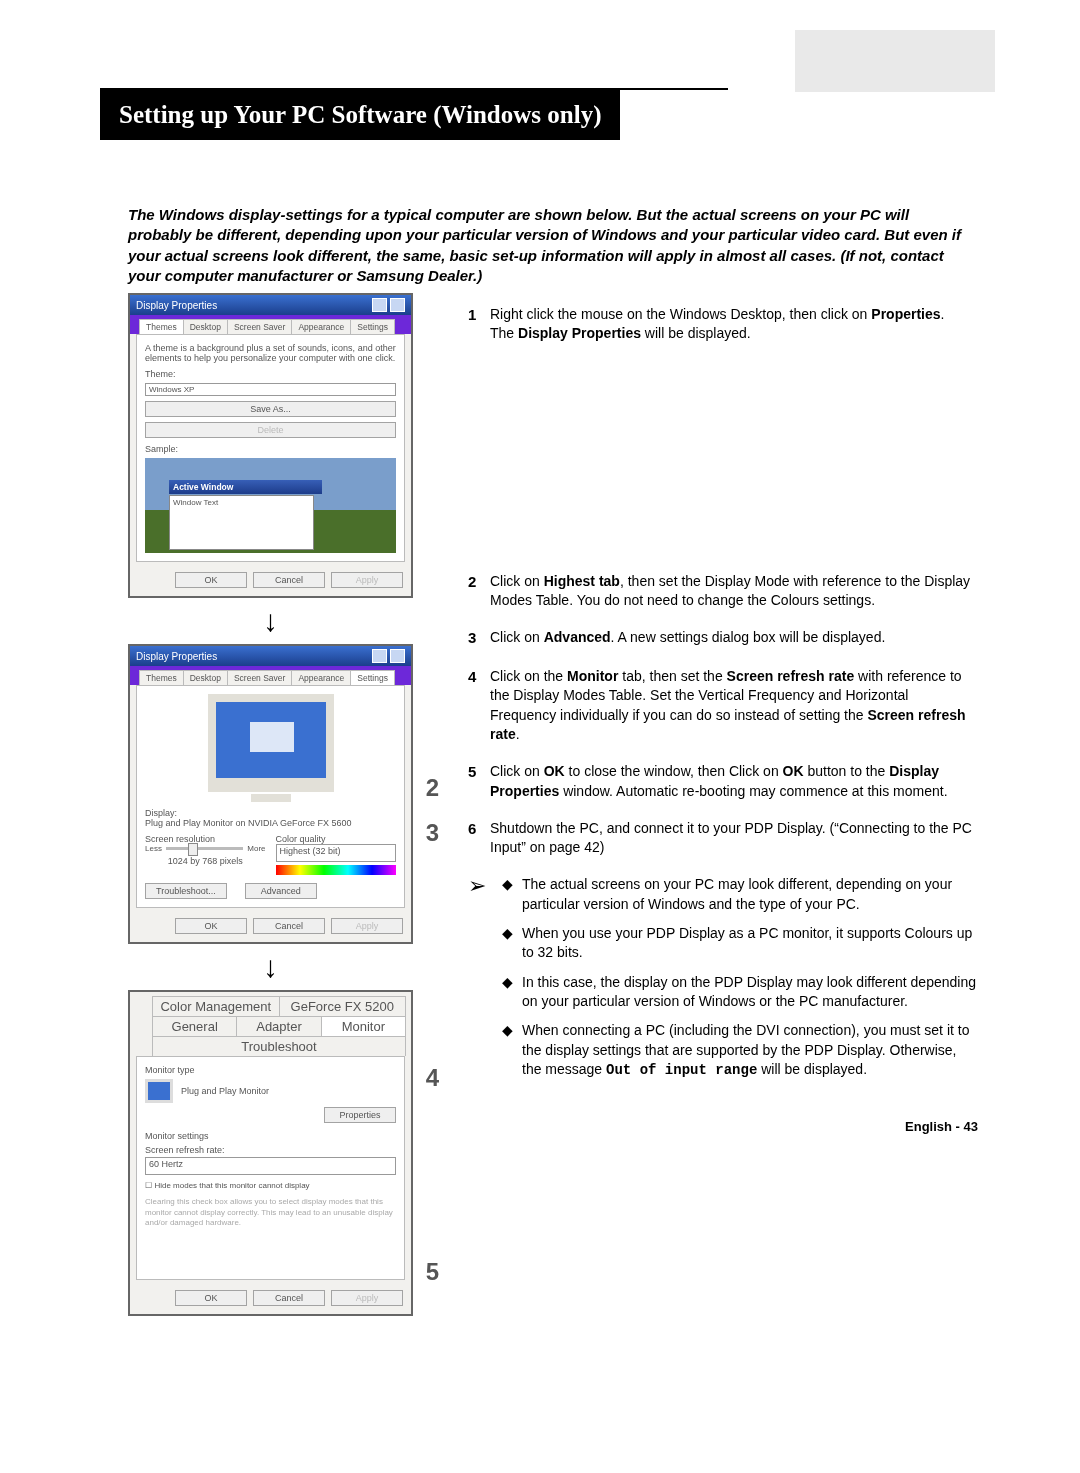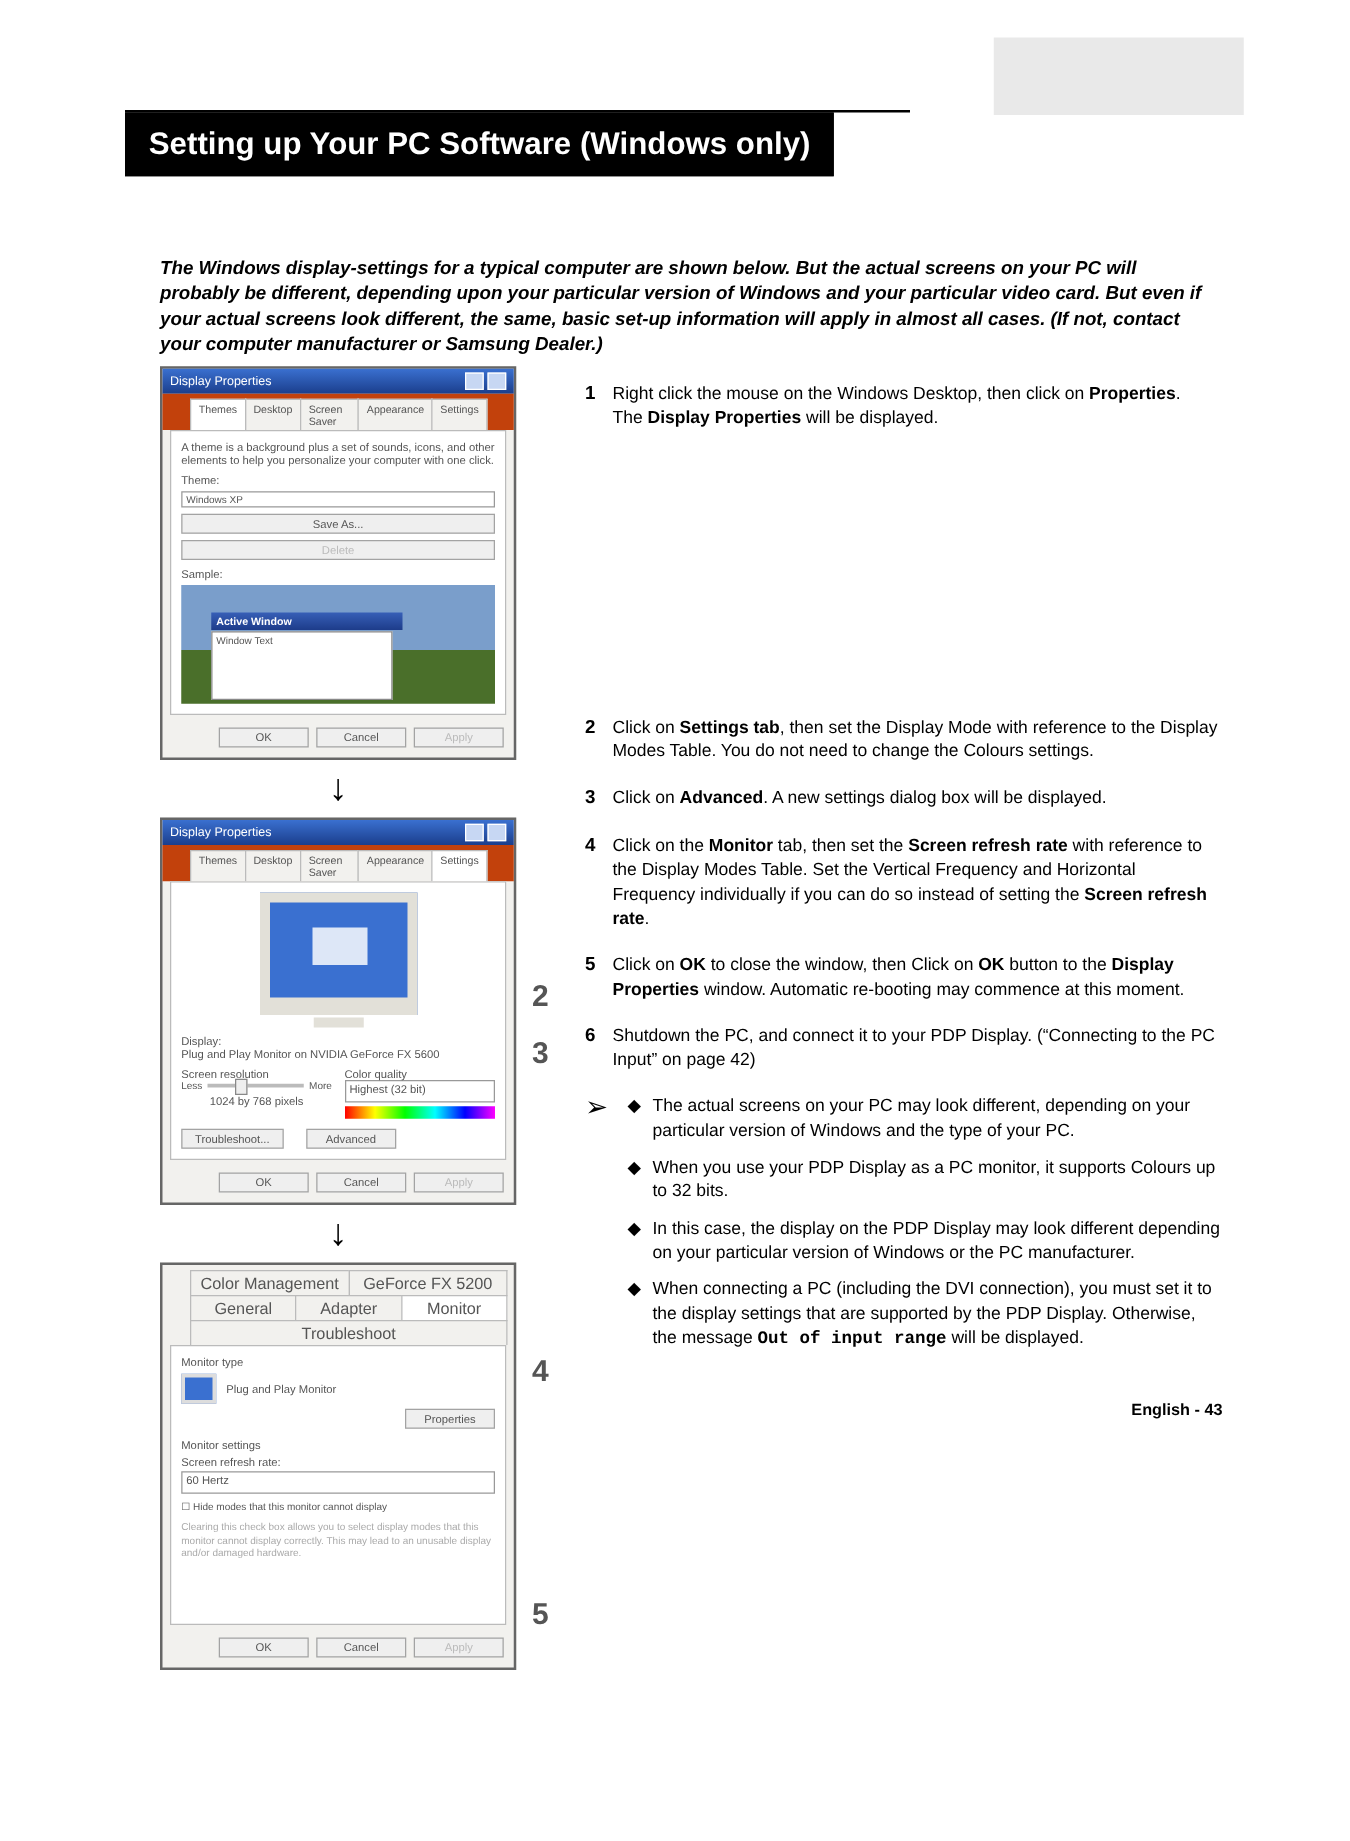--- a/index.html
+++ b/index.html
@@ -1,32 +1,32 @@
 <!DOCTYPE html>
 <html><head>
 <meta charset="utf-8">
 <style>
 html,body{margin:0;padding:0;background:#fff;font-family:Arial,Helvetica,sans-serif;color:#000;}
 .page{width:1080px;height:1473px;position:relative;margin:0 auto;box-sizing:border-box;padding:80px 90px 60px 100px;}
 .side-stripe{position:absolute;right:85px;top:30px;width:200px;height:62px;background:#e9e9e9;}
 
-.title-wrap{position:absolute;left:100px;top:88px;width:724px;}
+.title-wrap{position:absolute;left:100px;top:88px;width:724px;font-family:Liberation Serif, serif;}
 .title-bar{display:inline-block;background:#000;color:#fff;font-weight:bold;font-size:25px;padding:10px 18px;border:1px solid #000;}
 .title-cap{width:628px;height:2px;background:#000;margin-bottom:0;}
 
 .intro{position:absolute;left:128px;top:205px;width:840px;font-style:italic;font-weight:bold;font-size:15px;line-height:1.35;}
 
 .left-col{position:absolute;left:128px;top:293px;width:285px;}
 .right-col{position:absolute;left:468px;top:305px;width:510px;font-size:14px;line-height:1.38;}
 
 .win{border:2px solid #666;background:#f2f1ee;font-size:9px;color:#555;margin-bottom:8px;position:relative;}
 .tb{background:linear-gradient(#3a70d0,#1b3e8c);color:#fff;font-size:10px;padding:3px 6px;display:flex;justify-content:space-between;align-items:center;}
 .tb .x{display:flex;gap:3px;}
 .tb .x span{width:13px;height:12px;background:#c7d7f3;border:1px solid #fff;display:inline-block;position:relative;}
-.tabs{display:flex;background:#c2410c;padding:4px 22px 0;gap:0;font-size:8.5px;justify-content:flex-end;}
+.tabs{display:flex;background:#6d28d9;padding:4px 9px 0;gap:0;font-size:8.5px;}
 .tab{padding:2px 6px;border:1px solid #bbb;border-bottom:none;background:#f2f1ee;margin-right:-1px;}
 .tab.sel{background:#fff;position:relative;z-index:2;}
 .pane{background:#fff;border:1px solid #bbb;margin:0 6px 6px;padding:8px;}
 .btnrow{display:flex;justify-content:flex-end;gap:6px;padding:4px 8px 8px;}
 .wbtn{border:1px solid #a3a3a3;background:#efefef;font-size:9px;padding:2px 10px;min-width:50px;text-align:center;}
 
 .arrow{text-align:center;font-size:30px;line-height:1;margin:6px 0 8px;font-weight:bold;}
 
 .callout{position:absolute;font-size:24px;font-weight:bold;}
 
@@ -225,21 +225,21 @@
       </div>
         </li>
     </ol>
 
     <div style="height:210px;"></div>
 
     <ol class="steps">
       <li>
           <div class="num">2</div>
           <div class="txt">
-        <span>Click on </span><b>Settings tab</b><span>, then set the Display Mode with reference to the Display Modes Table. You do not need to change the Colours settings.</span>
+        <span>Click on </span><b>Highest tab</b><span>, then set the Display Mode with reference to the Display Modes Table. You do not need to change the Colours settings.</span>
       </div>
         </li>
       <li>
           <div class="num">3</div>
           <div class="txt">
         <span>Click on </span><b>Advanced</b><span>. A new settings dialog box will be displayed.</span>
       </div>
         </li>
       <li>
           <div class="num">4</div>

